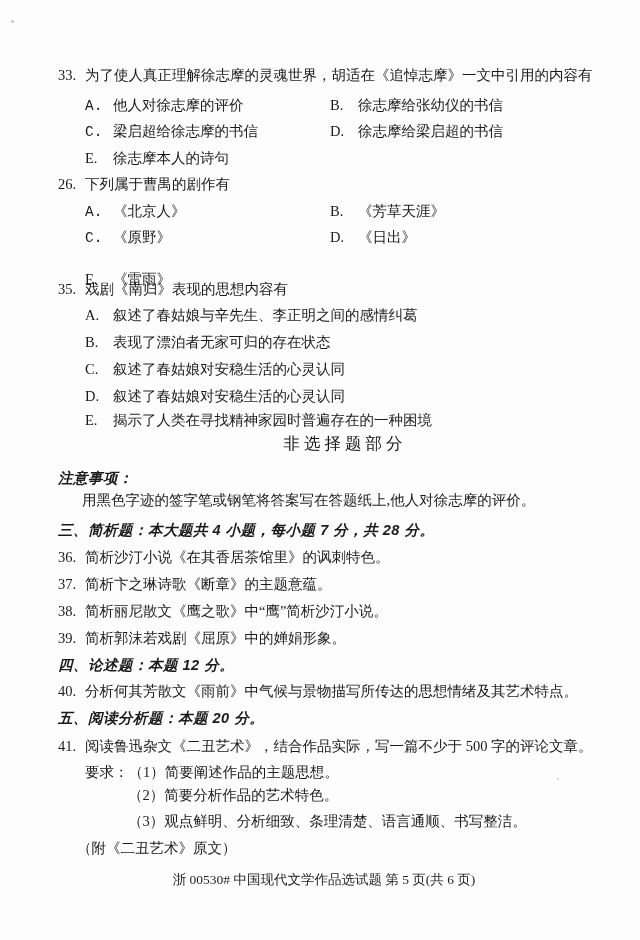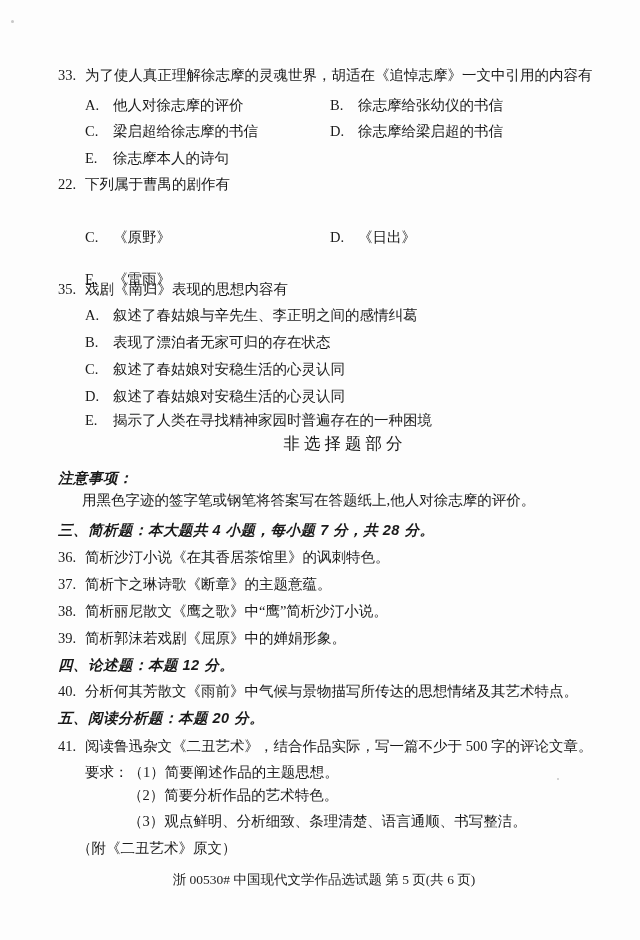--- a/index.html
+++ b/index.html
@@ -16,21 +16,21 @@
   .line {
     position: absolute;
     height: 20px;
     line-height: 20px;
     font-size: 14.5px;
     white-space: nowrap;
   }
   .qline { left: 58px; }
   .qnum { display: inline-block; width: 27px; }
   .optrow { left: 85px; }
-  .optcell { display: inline-block; width: 245px; }
+  .optcell { display: inline-block; width: 245px; font-family: Liberation Mono, monospace; }
   .optlabel { display: inline-block; width: 28px; }
   .bold-sec {
     font-family: "Liberation Sans", "DejaVu Sans", sans-serif;
     font-weight: 700;
     letter-spacing: 0.5px;
     font-style: italic;
   }
   .main-heading {
     left: 83px;
     width: 524px;
@@ -77,21 +77,24 @@
     <span class="optcell"><span class="optlabel">A.</span><span>他人对徐志摩的评价</span></span><span><span class="optlabel">B.</span><span>徐志摩给张幼仪的书信</span></span>
   </div>
   <div class="line optrow" style="top:121px">
     <span class="optcell"><span class="optlabel">C.</span><span>梁启超给徐志摩的书信</span></span><span><span class="optlabel">D.</span><span>徐志摩给梁启超的书信</span></span>
   </div>
   <div class="line optrow" style="top:148px">
     <span><span class="optlabel">E.</span><span>徐志摩本人的诗句</span></span>
   </div>
 
   <div class="line qline" style="top:174px">
-    <span class="qnum">22.</span><span>下列属于曹禺的剧作有</span>
+    <span class="qnum">26.</span><span>下列属于曹禺的剧作有</span>
+  </div>
+  <div class="line optrow" style="top:201px">
+    <span class="optcell"><span class="optlabel">A.</span><span>《北京人》</span></span><span><span class="optlabel">B.</span><span>《芳草天涯》</span></span>
   </div>
   <div class="line optrow" style="top:227px">
     <span class="optcell"><span class="optlabel">C.</span><span>《原野》</span></span><span><span class="optlabel">D.</span><span>《日出》</span></span>
   </div>
   <div class="line optrow" style="top:269px">
     <span><span class="optlabel">E.</span><span>《雷雨》</span></span>
   </div>
 
   <div class="line qline" style="top:279px">
     <span class="qnum">35.</span><span>戏剧《南归》表现的思想内容有</span>

